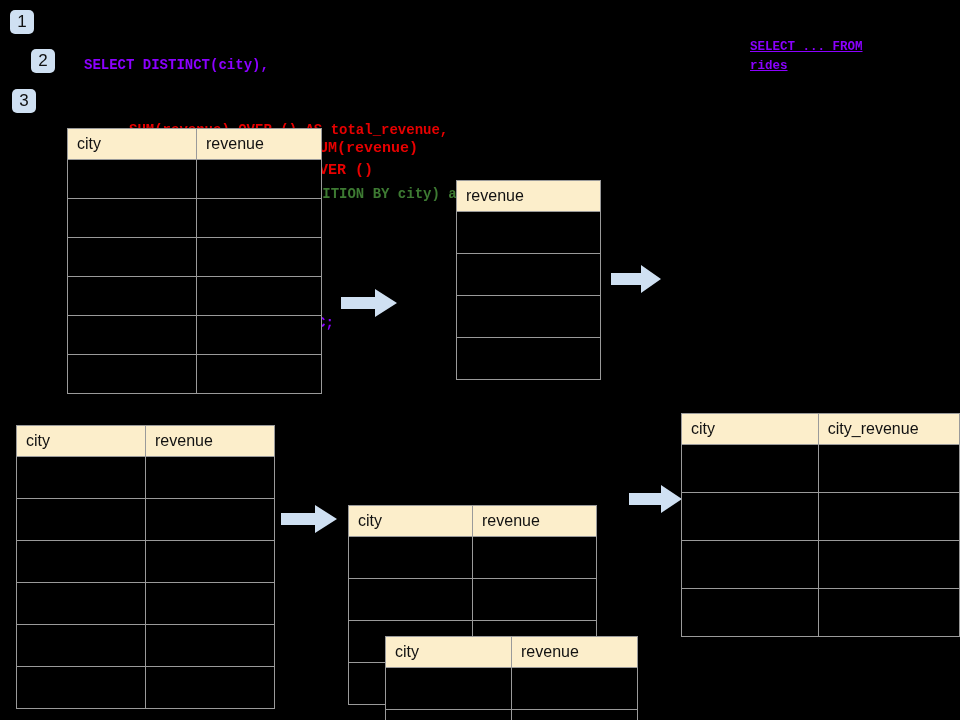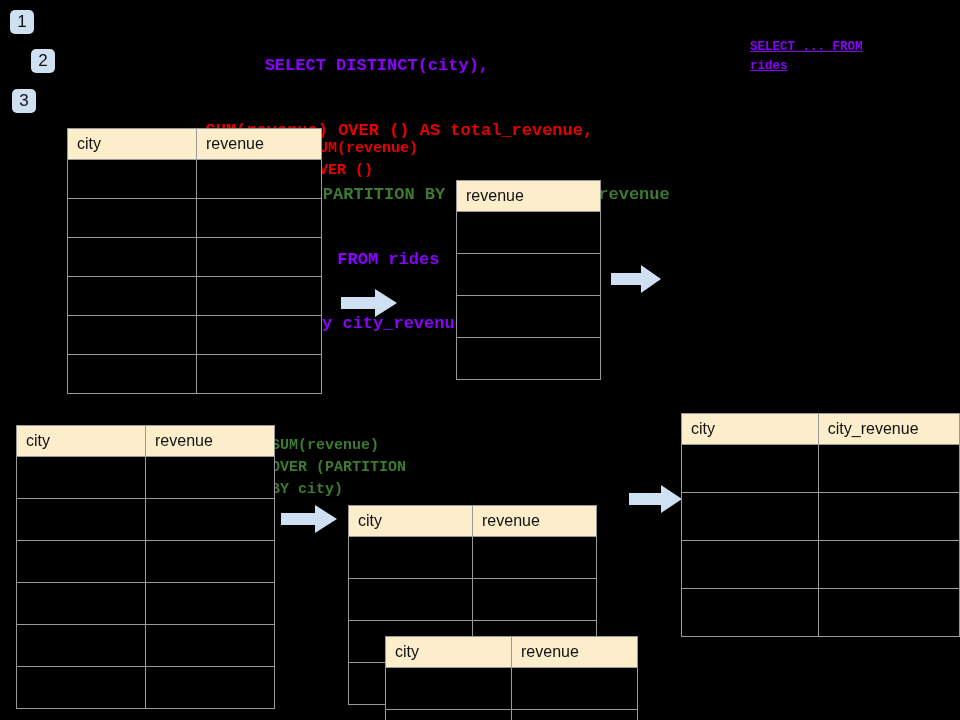--- a/index.html
+++ b/index.html
@@ -28,26 +28,25 @@
     line-height: 24px;
     text-align: center;
     width: 24px;
     height: 24px;
   }
 
   
   .sql-block {
     position: absolute;
     font-family: "Liberation Mono", monospace;
-    font-size: 17px;
+    font-size: 14px;
     line-height: 21.5px;
     white-space: pre;
     font-weight: bold;
     letter-spacing: 0px;
-    text-align: center;
   }
   .sql-line { white-space: pre; }
   .c-purple { color: #8b00ff; }
   .c-red    { color: #e80000; }
   .c-green  { color: #3d7a32; }
 
   
   .annot {
     position: absolute;
     font-family: "Liberation Mono", monospace;
@@ -103,23 +102,20 @@
     <div class="sql-line c-purple" style="padding-left:23px;">FROM rides</div>
     <div class="sql-line c-purple" style="padding-left:23px;">ORDER by city_revenue DESC;</div>
   </div>
 
   <div class="annot annot-small c-purple" style="left:750px; top:38px;">SELECT ... FROM
 rides</div>
 
   <div class="annot annot-mid c-red" style="left:310px; top:138px;">SUM(revenue)
 OVER ()</div>
 
-  <div class="annot annot-mid c-green" style="left:271px; top:435px;">SUM(revenue)
-OVER (PARTITION
-BY city)</div>
 
   <table class="tbl" style="left:67px; top:128px;">
     <thead>
       <tr>
         <th style="width:119px;">city</th>
         <th style="width:115px;">revenue</th>
       </tr>
     </thead>
     <tbody>
       <tr>

